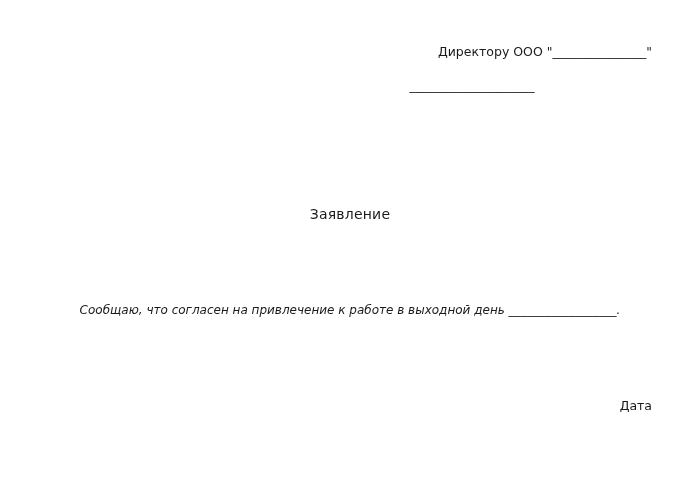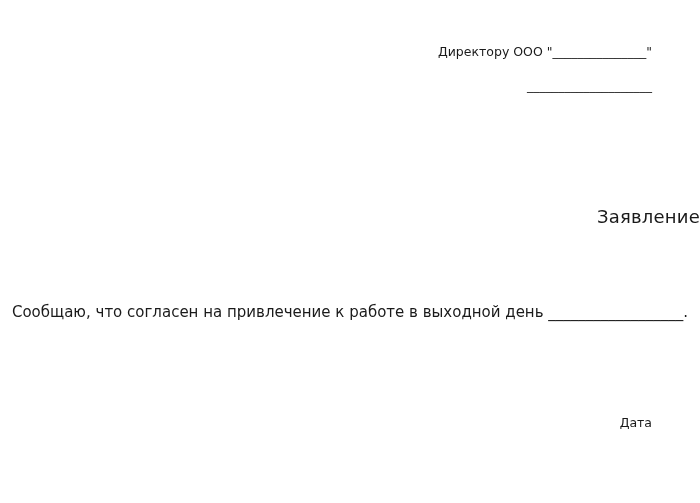--- a/index.html
+++ b/index.html
@@ -29,55 +29,56 @@
     width: 360px;
     text-align: right;
     font-size: 12.5px;
     line-height: 1.2;
   }
   .header-line {
     display: block;
     white-space: nowrap;
   }
   .header-line.l1 { margin-bottom: 19px; }
-  .header-line.l2 { margin-bottom: 26px; }
+  .header-line.l2 { margin-bottom: 26px; text-align: center; }
   .header-line.l3 { margin-bottom: 0; }
 
   .title {
     position: absolute;
     top: 206px;
     left: 0;
     right: 0;
-    text-align: right;
-    font-size: 18px;
+    text-align: center;
+    font-size: 14px;
     letter-spacing: 0.2px;
   }
 
   .body-text {
     position: absolute;
     top: 303px;
     left: 0;
     right: 0;
     text-align: center;
-    font-size: 15px;
+    font-size: 12px;
+    font-style: italic;
   }
 
   .footer-block {
     position: absolute;
     top: 398px;
     right: 48px;
     width: 300px;
     text-align: right;
     font-size: 12.5px;
     line-height: 1.2;
   }
   .footer-line {
     display: block;
   }
-  .footer-line.f1 { margin-bottom: 21px; margin-top: 17px; }
+  .footer-line.f1 { margin-bottom: 21px; }
 </style>
 </head>
 <body>
 
 <div class="page">
 
   <div class="header-block">
     <span class="header-line l1">Директору ООО "_______________"</span>
     <span class="header-line l2">____________________</span>
   </div>

